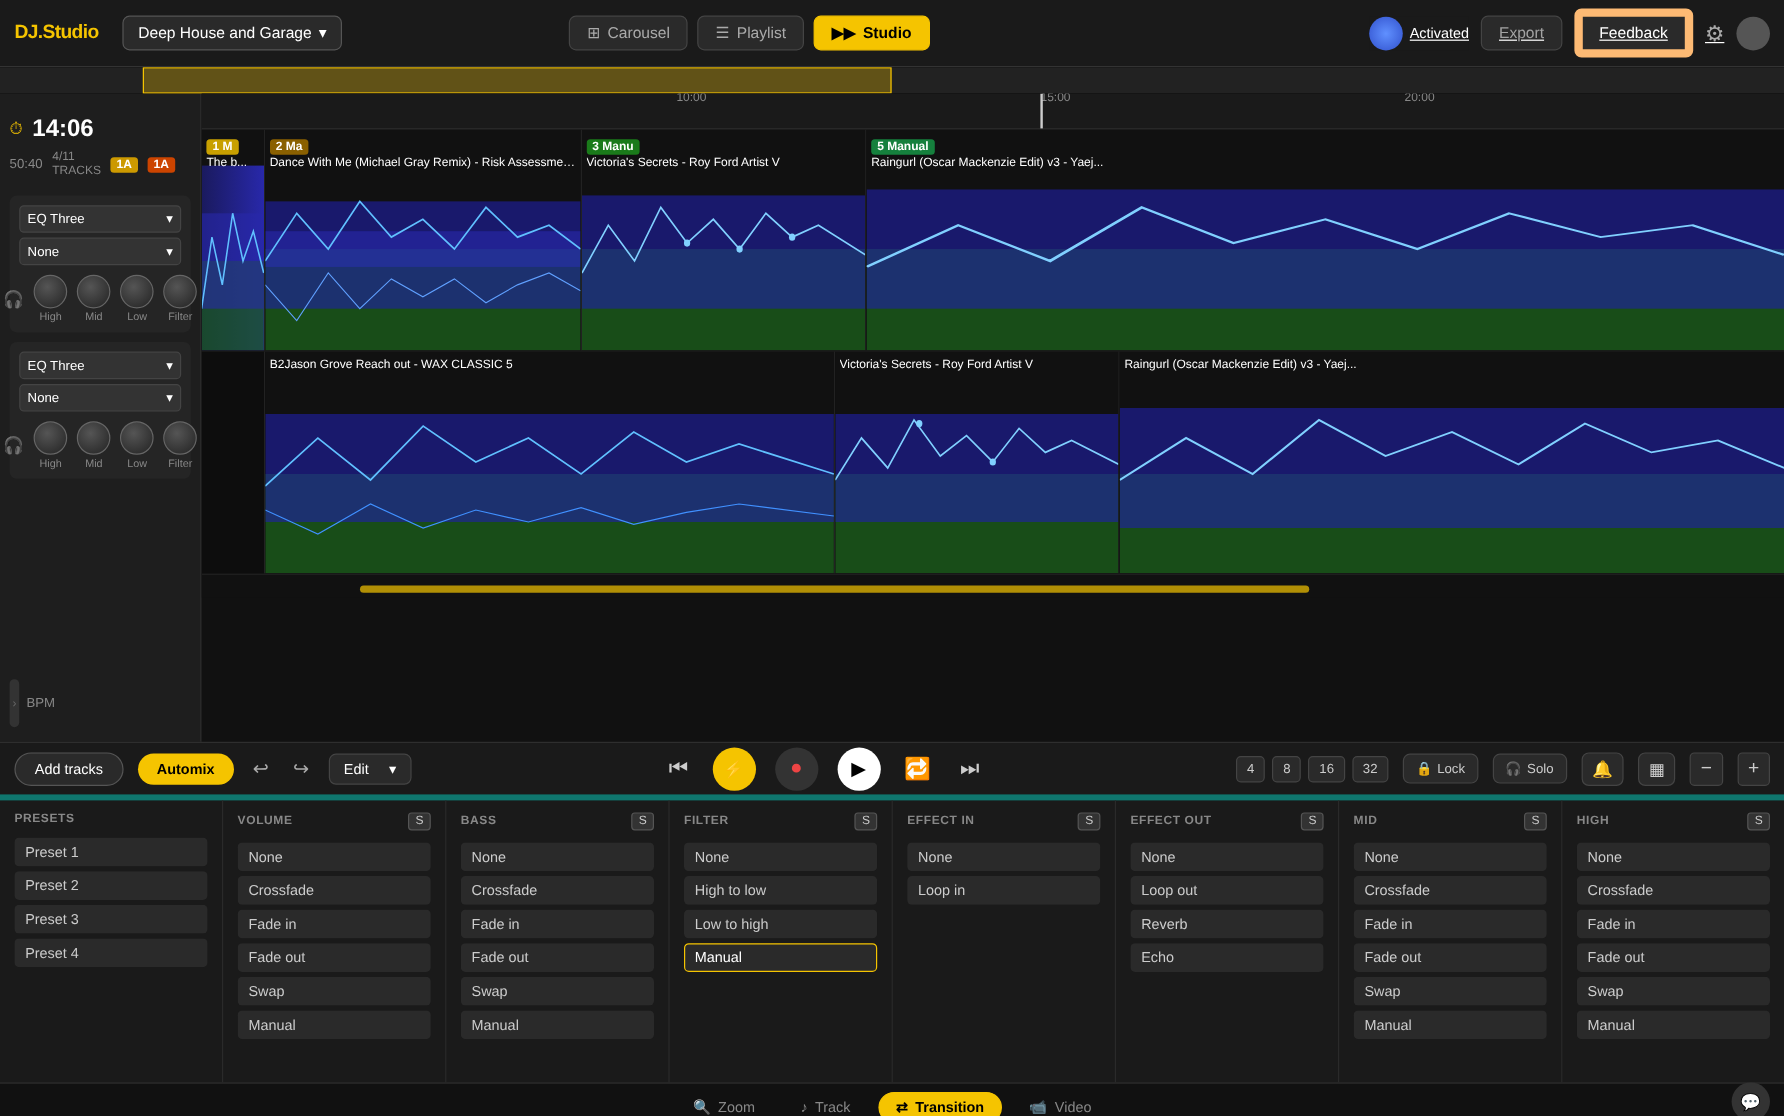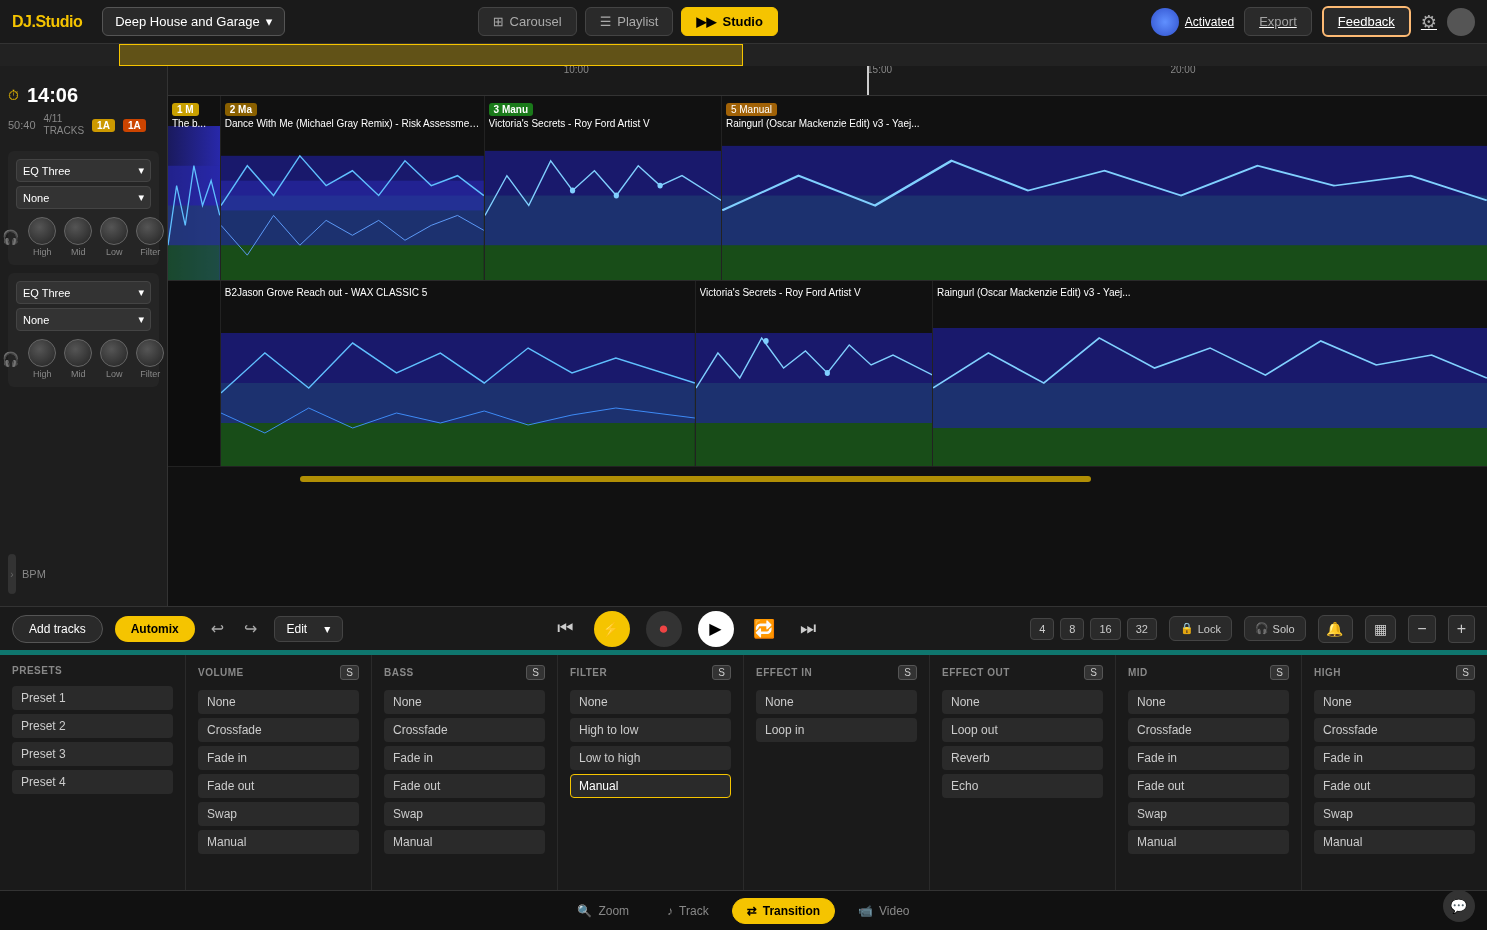--- a/index.html
+++ b/index.html
@@ -1,29 +1,29 @@
 <!DOCTYPE html>
 <html><head>
   <meta charset="utf-8">
   <style>
     * { box-sizing: border-box; margin: 0; padding: 0; }
     body { background: #1a1a1a; color: #fff; font-family: -apple-system, BlinkMacSystemFont, 'Segoe UI', sans-serif; font-size: 12px; width: 1487px; height: 930px; overflow: hidden; }
 
     
-    .top-bar { display: flex; align-items: center; height: 44px; background: #1a1a1a; padding: 0 12px; gap: 12px; border-bottom: 1px solid #333; }
+    .top-bar { display: flex; align-items: center; height: 56px; background: #1a1a1a; padding: 0 12px; gap: 12px; border-bottom: 1px solid #333; }
     .logo { color: #f5c400; font-weight: 900; font-size: 16px; letter-spacing: -0.5px; margin-right: 8px; }
     .playlist-selector { background: #2a2a2a; border: 1px solid #555; border-radius: 6px; color: #fff; padding: 6px 12px; font-size: 13px; display: flex; align-items: center; gap: 6px; cursor: pointer; }
     .nav-buttons { display: flex; gap: 8px; margin-left: auto; margin-right: auto; }
     .nav-btn { background: #2a2a2a; border: 1px solid #444; border-radius: 6px; color: #aaa; padding: 6px 14px; font-size: 13px; cursor: pointer; display: flex; align-items: center; gap: 6px; }
     .nav-btn.active { background: #f5c400; color: #000; border-color: #f5c400; font-weight: 600; }
     .top-right { display: flex; align-items: center; gap: 10px; margin-left: auto; text-decoration: underline; }
     .activated-badge { display: flex; align-items: center; gap: 6px; background: #1a1a1a; }
     .activated-dot { width: 28px; height: 28px; border-radius: 50%; background: radial-gradient(circle, #6090ff, #3050cc); }
     .export-btn { background: #2a2a2a; border: 1px solid #444; border-radius: 6px; color: #a3a3a3; padding: 6px 14px; font-size: 13px; cursor: pointer; }
-    .feedback-btn { background: #2a2a2a; border: 2px solid #fdba74; border-radius: 6px; color: #fff; padding: 6px 14px; font-size: 13px; cursor: pointer; }
+    .feedback-btn { background: #2a2a2a; border: 7px solid #fdba74; border-radius: 6px; color: #fff; padding: 6px 14px; font-size: 13px; cursor: pointer; }
     .settings-icon { color: #aaa; font-size: 18px; cursor: pointer; }
     .avatar { width: 28px; height: 28px; border-radius: 50%; background: #555; }
 
     
     .timeline-overview { height: 22px; background: #111; position: relative; overflow: hidden; display: flex; align-items: center; }
     .timeline-overview-inner { position: absolute; left: 0; right: 0; top: 0; bottom: 0; background: #222; }
     .timeline-highlight { position: absolute; left: 8%; width: 42%; height: 100%; background: rgba(245,196,0,0.3); border: 1px solid #f5c400; }
 
     
     .main-area { display: flex; height: calc(930px - 44px - 22px - 44px - 240px - 40px); }
@@ -277,21 +277,21 @@
               <circle cx="100" cy="65" r="3" fill="#80d0ff"></circle>
               <circle cx="150" cy="70" r="3" fill="#80d0ff"></circle>
               <circle cx="200" cy="60" r="3" fill="#80d0ff"></circle>
             </svg>
           </div>
         </div>
 
 
         <div style="flex:1; background:#111; position:relative; overflow:hidden;">
           <div style="position:absolute;top:6px;left:4px;right:4px;z-index:5;">
-            <span style="background:#a16207;border-radius:3px;padding:1px 5px;font-size:10px;font-weight:400;">5 Manual</span>
+            <span style="background:#15803d;border-radius:3px;padding:1px 5px;font-size:10px;font-weight:700;">5 Manual</span>
             <div style="font-size:10px;color:#fff;margin-top:2px;white-space:nowrap;overflow:hidden;">Raingurl (Oscar Mackenzie Edit) v3 - Yaej...</div>
           </div>
           <div style="position:absolute;inset:0;top:30px;">
             <svg width="100%" height="100%" viewBox="0 0 300 155" preserveAspectRatio="none">
               <rect x="0" y="70" width="300" height="85" fill="#1a5c1a" opacity="0.8"></rect>
               <rect x="0" y="20" width="300" height="100" fill="#2020aa" opacity="0.6"></rect>
               <polyline points="0,85 30,50 60,80 90,35 120,65 150,45 180,70 210,40 240,60 270,50 300,75" fill="none" stroke="#80d0ff" stroke-width="1.5"></polyline>
             </svg>
           </div>
         </div>

